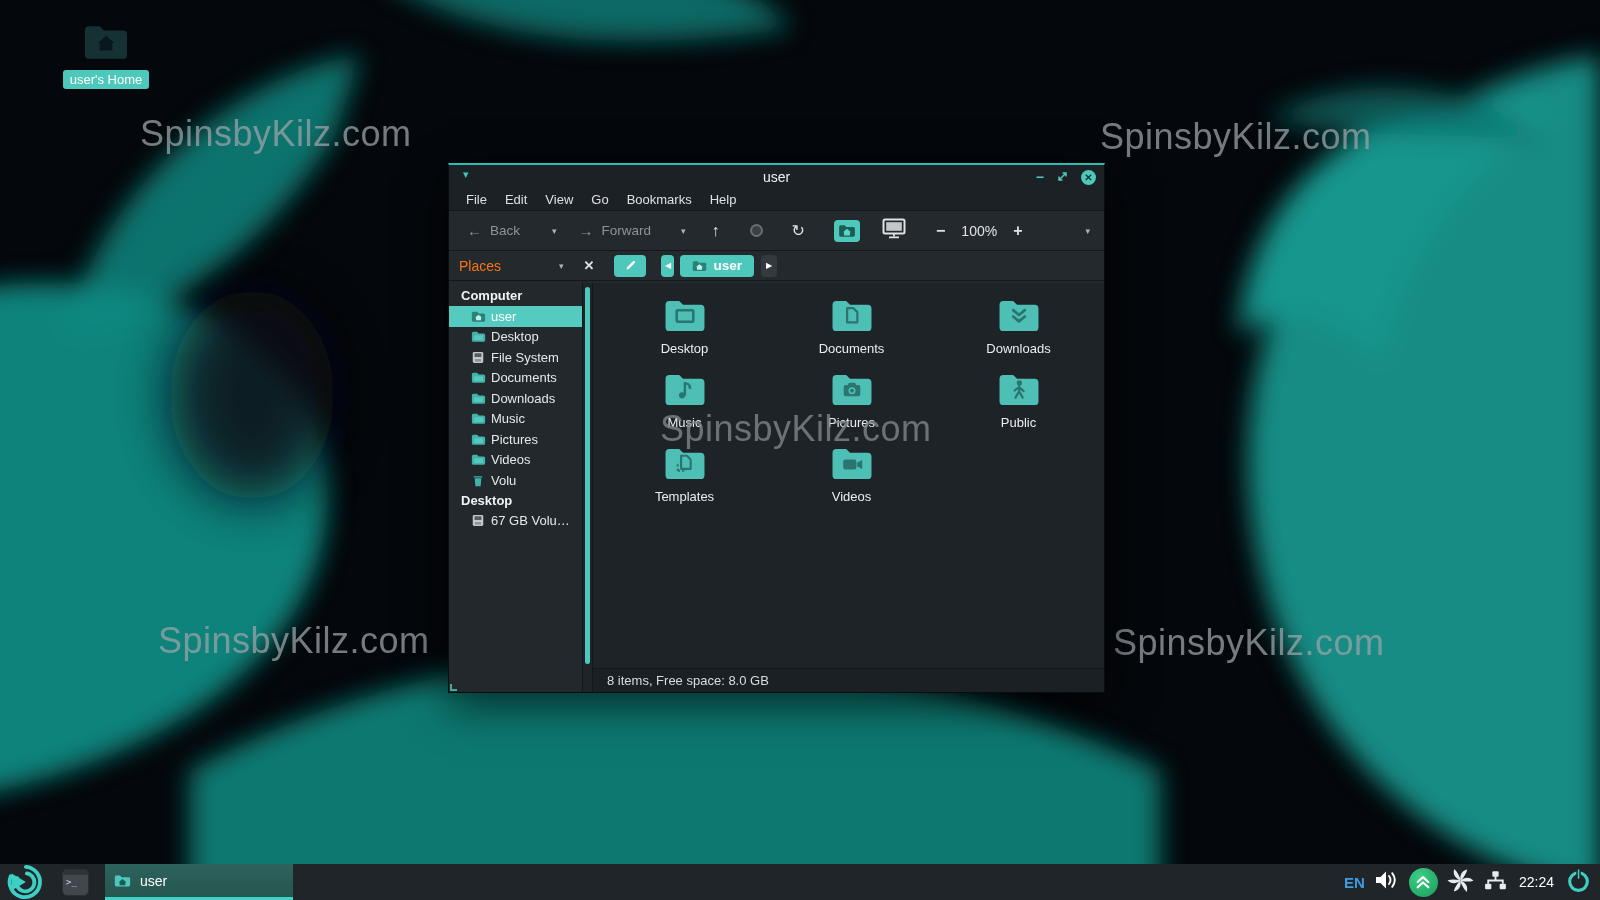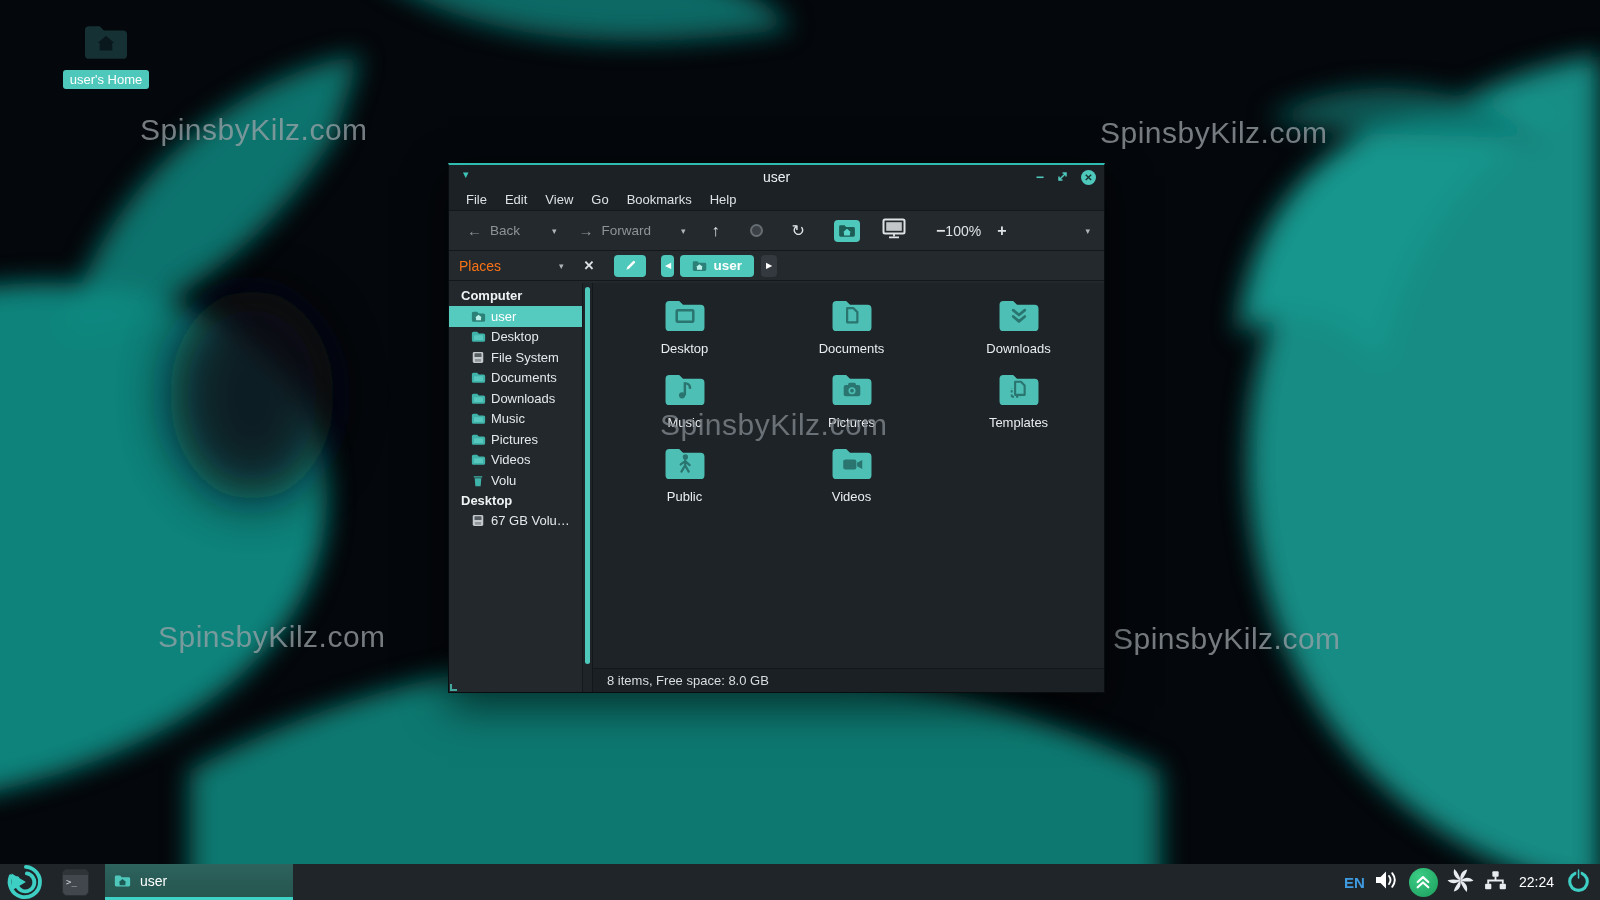--- a/index.html
+++ b/index.html
@@ -2,21 +2,21 @@
 <html><head>
 <meta charset="utf-8">
 <style>
   * { margin:0; padding:0; box-sizing:border-box; }
   html,body { width:1600px; height:900px; overflow:hidden; background:#04070b;
     font-family:"Liberation Sans", sans-serif; }
   .screen { position:relative; width:1600px; height:900px; overflow:hidden; }
   .wallpaper { position:absolute; left:0; top:0; z-index:0; }
 
   
-  .wm { position:absolute; font-size:30px; color:rgba(155,163,168,.75);
+  .wm { position:absolute; font-size:36px; color:rgba(155,163,168,.75);
     letter-spacing:.5px; z-index:1; white-space:nowrap; }
   .wm-over { z-index:30; color:rgba(128,136,142,.78); }
 
   
   .desk-icon { position:absolute; left:58px; top:22px; z-index:2; width:96px;
     display:flex; flex-direction:column; align-items:center; }
   .desk-icon .label { margin-top:4px; background:#4fc8bc; color:#fff; font-size:13px;
     padding:2px 7px; border-radius:3px; white-space:nowrap; }
 
   
@@ -181,21 +181,21 @@
         </svg>
       </span>
       <span style="margin-left:22px;">
         <svg width="24" height="21" viewBox="0 0 24 21">
           <rect x="1.5" y="1.5" width="21" height="14" rx="1.5" stroke="#dfe3e6" stroke-width="2" fill="none"></rect>
           <rect x="4.2" y="4.2" width="15.6" height="8.6" fill="#dfe3e6" opacity=".85"></rect>
           <path d="M12,16 v2.3 M7,19.3 h10" stroke="#dfe3e6" stroke-width="1.8" fill="none"></path>
         </svg>
       </span>
       <span class="tb-glyph" style="margin-left:30px;font-weight:bold;">−</span>
-      <span class="tb-glyph" style="font-size:14px;">100%</span>
+      <span class="tb-glyph" style="margin-left:16px;font-size:14px;">100%</span>
       <span class="tb-glyph" style="margin-left:16px;font-weight:bold;">+</span>
       <span class="dd" style="margin-left:auto;margin-right:4px;">▾</span>
     </div>
 
     <div class="pathbar">
       <span class="pb-places">Places</span>
       <span class="dd" style="margin-left:58px;">▾</span>
       <span class="pb-x" style="margin-left:20px;">✕</span>
       <span class="pill teal" style="margin-left:20px;width:32px;">
         <svg width="13" height="13" viewBox="0 0 16 16">
@@ -355,33 +355,33 @@
                   <rect x="14.5" y="14.5" width="17" height="11.5" rx="2" fill="#2a7570"></rect>
                   <rect x="19" y="12" width="8" height="4" rx="1.6" fill="#2a7570"></rect>
                   <circle cx="23" cy="20.2" r="3.6" fill="#4ebfb5"></circle>
                   <circle cx="23" cy="20.2" r="1.9" fill="#2a7570"></circle>
                 </svg></span>
               <span class="flabel">Pictures</span>
             </div>
             <div class="file-cell">
               <span><svg width="46" height="37" viewBox="0 0 46 38">
                   <path d="M3,8 Q3,4 7,4 L17,4 L21,8 L39,8 Q43,8 43,12 L43,31 Q43,35 39,35 L7,35 Q3,35 3,31 Z" fill="#4ebfb5"></path>
+                  <circle cx="23.4" cy="12.3" r="2.7" fill="#2a7570"></circle>
+                  <path d="M23.2,15.2 V21 M23.2,16.6 L18.6,20 M23.2,16.6 L27.8,20.6 M23.2,21 L19.3,27.3 M23.2,21 L26.8,27.3" stroke="#2a7570" stroke-width="2.3" fill="none" stroke-linecap="round"></path>
+                </svg></span>
+              <span class="flabel">Public</span>
+            </div>
+            <div class="file-cell">
+              <span><svg width="46" height="37" viewBox="0 0 46 38">
+                  <path d="M3,8 Q3,4 7,4 L17,4 L21,8 L39,8 Q43,8 43,12 L43,31 Q43,35 39,35 L7,35 Q3,35 3,31 Z" fill="#4ebfb5"></path>
                   <path d="M19,11 h6 l3.8,3.8 v9.7 h-9.8 z" fill="none" stroke="#2a7570" stroke-width="2.2" stroke-linejoin="round"></path>
                   <path d="M15.5,26.5 v-9" stroke="#2a7570" stroke-width="2" stroke-dasharray="2.4 2" fill="none"></path>
                   <path d="M15.5,26.5 h9" stroke="#2a7570" stroke-width="2" stroke-dasharray="2.4 2" fill="none"></path>
                 </svg></span>
               <span class="flabel">Templates</span>
-            </div>
-            <div class="file-cell">
-              <span><svg width="46" height="37" viewBox="0 0 46 38">
-                  <path d="M3,8 Q3,4 7,4 L17,4 L21,8 L39,8 Q43,8 43,12 L43,31 Q43,35 39,35 L7,35 Q3,35 3,31 Z" fill="#4ebfb5"></path>
-                  <circle cx="23.4" cy="12.3" r="2.7" fill="#2a7570"></circle>
-                  <path d="M23.2,15.2 V21 M23.2,16.6 L18.6,20 M23.2,16.6 L27.8,20.6 M23.2,21 L19.3,27.3 M23.2,21 L26.8,27.3" stroke="#2a7570" stroke-width="2.3" fill="none" stroke-linecap="round"></path>
-                </svg></span>
-              <span class="flabel">Public</span>
             </div>
             <div class="file-cell">
               <span><svg width="46" height="37" viewBox="0 0 46 38">
                   <path d="M3,8 Q3,4 7,4 L17,4 L21,8 L39,8 Q43,8 43,12 L43,31 Q43,35 39,35 L7,35 Q3,35 3,31 Z" fill="#4ebfb5"></path>
                   <rect x="14" y="14.8" width="13.5" height="10.4" rx="2.2" fill="#2a7570"></rect>
                   <path d="M28.2,18.2 l5.3,-2.8 v9.2 l-5.3,-2.8 z" fill="#2a7570"></path>
                 </svg></span>
               <span class="flabel">Videos</span>
             </div>
           </div>

